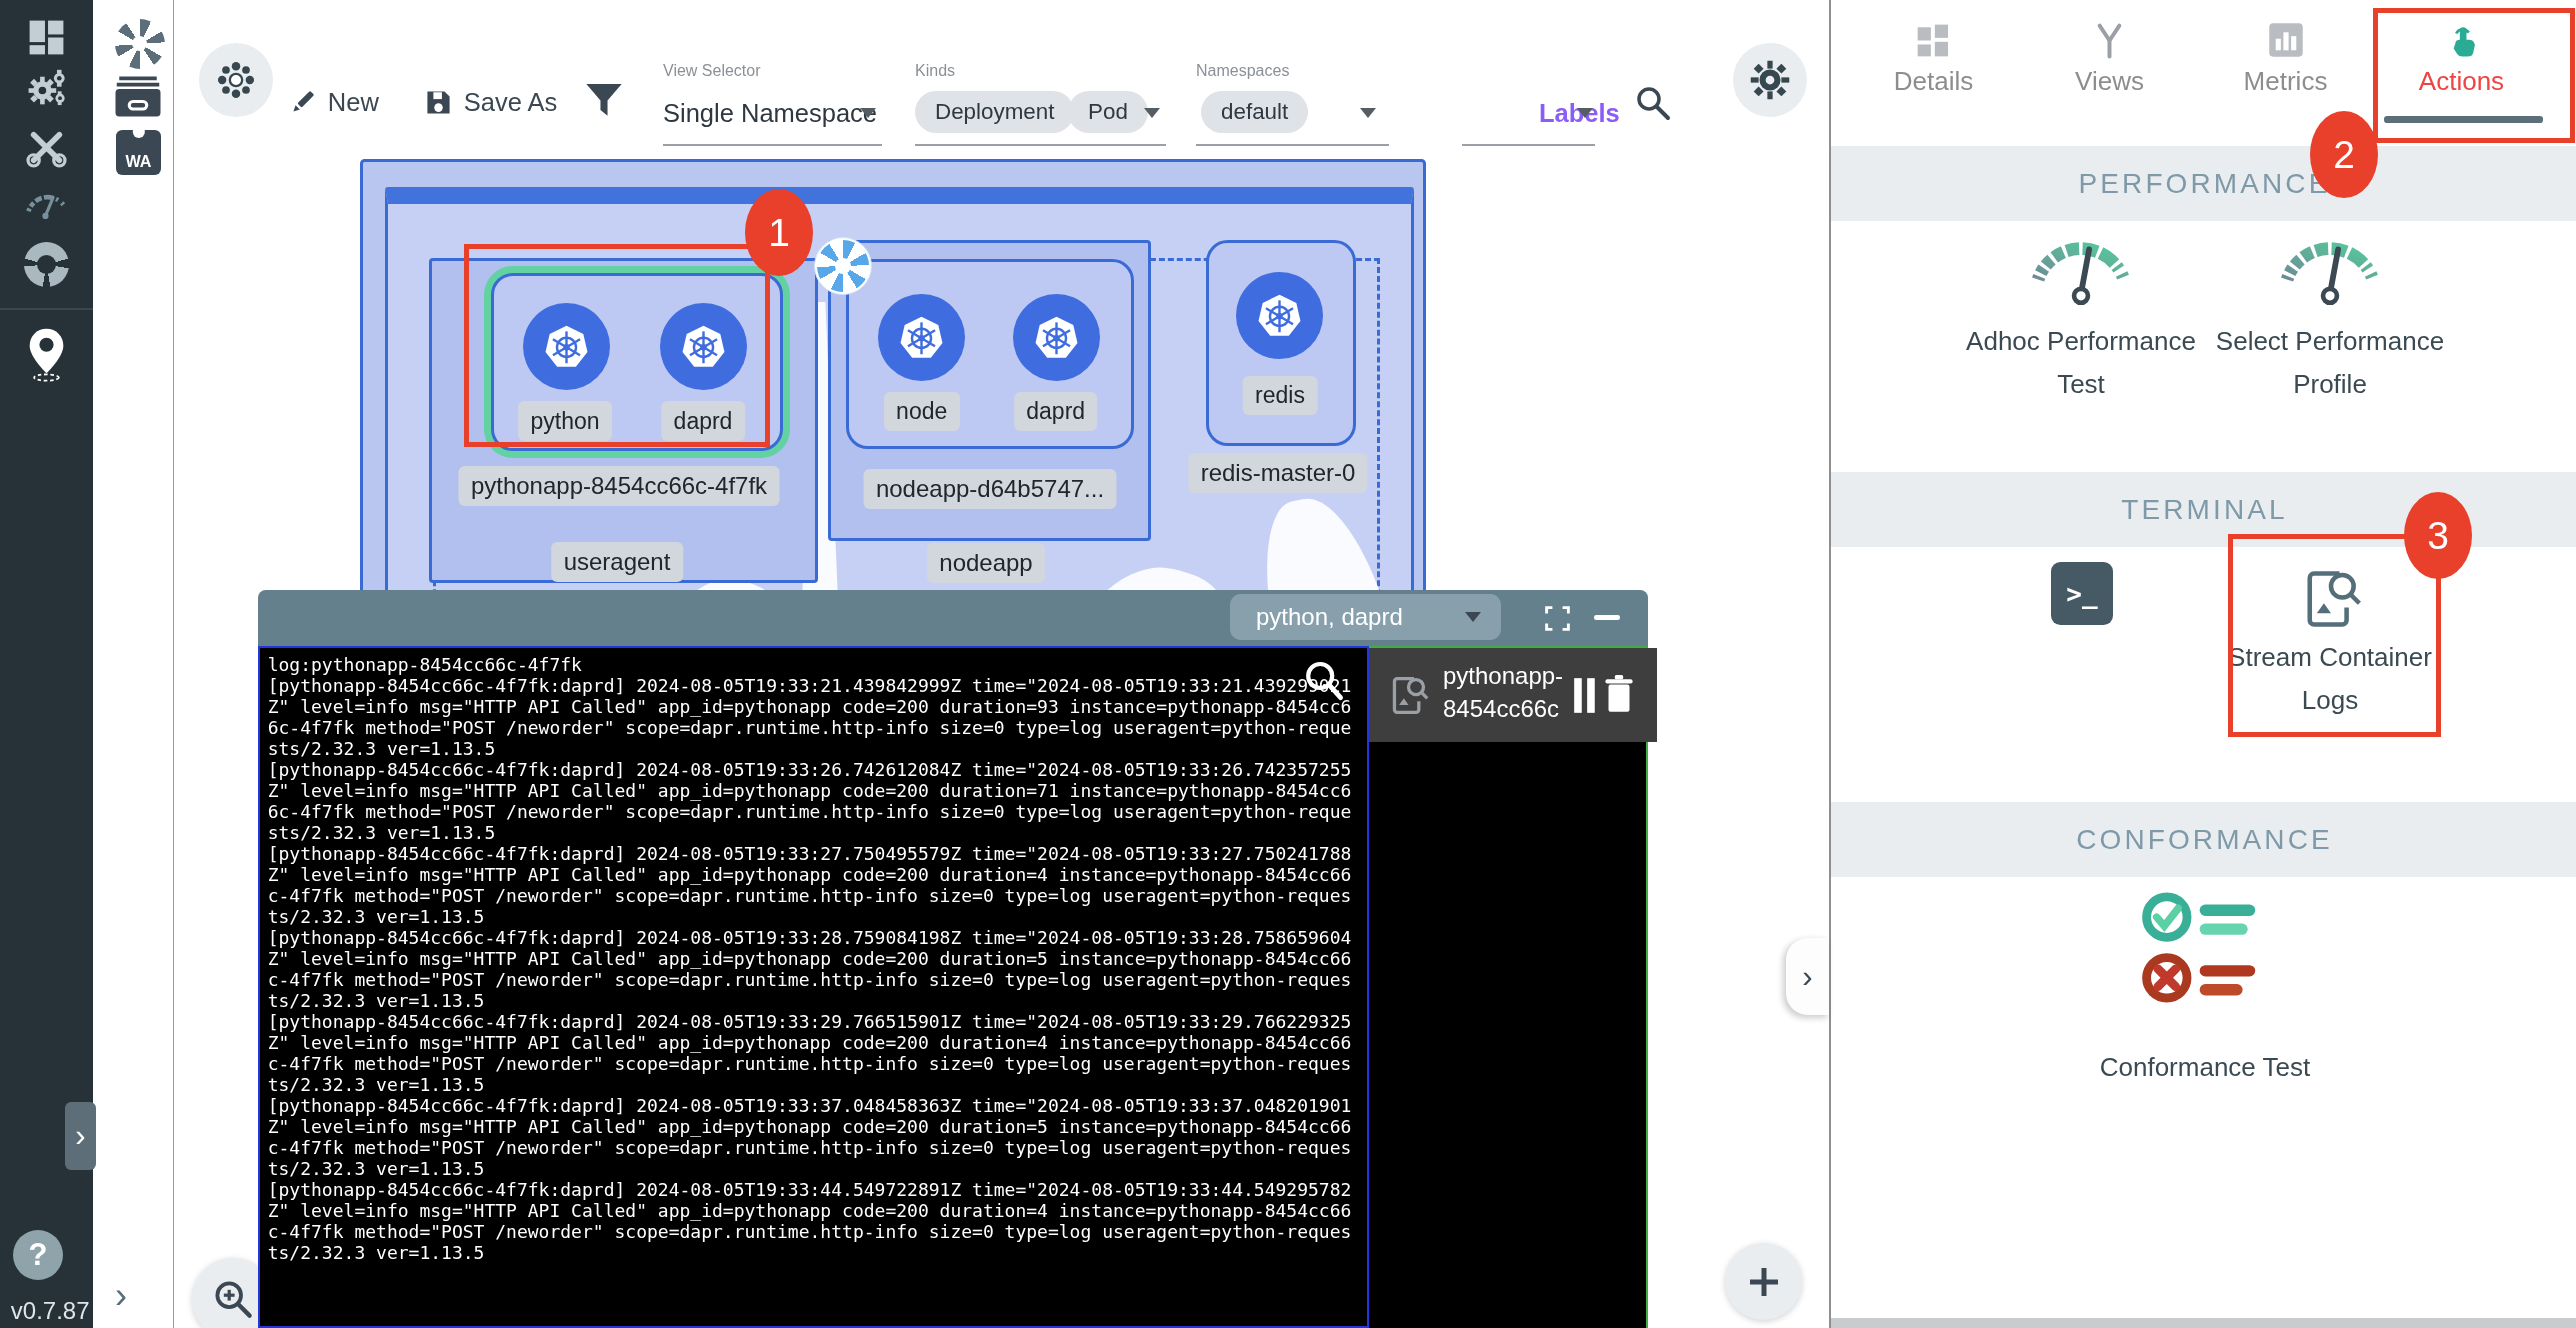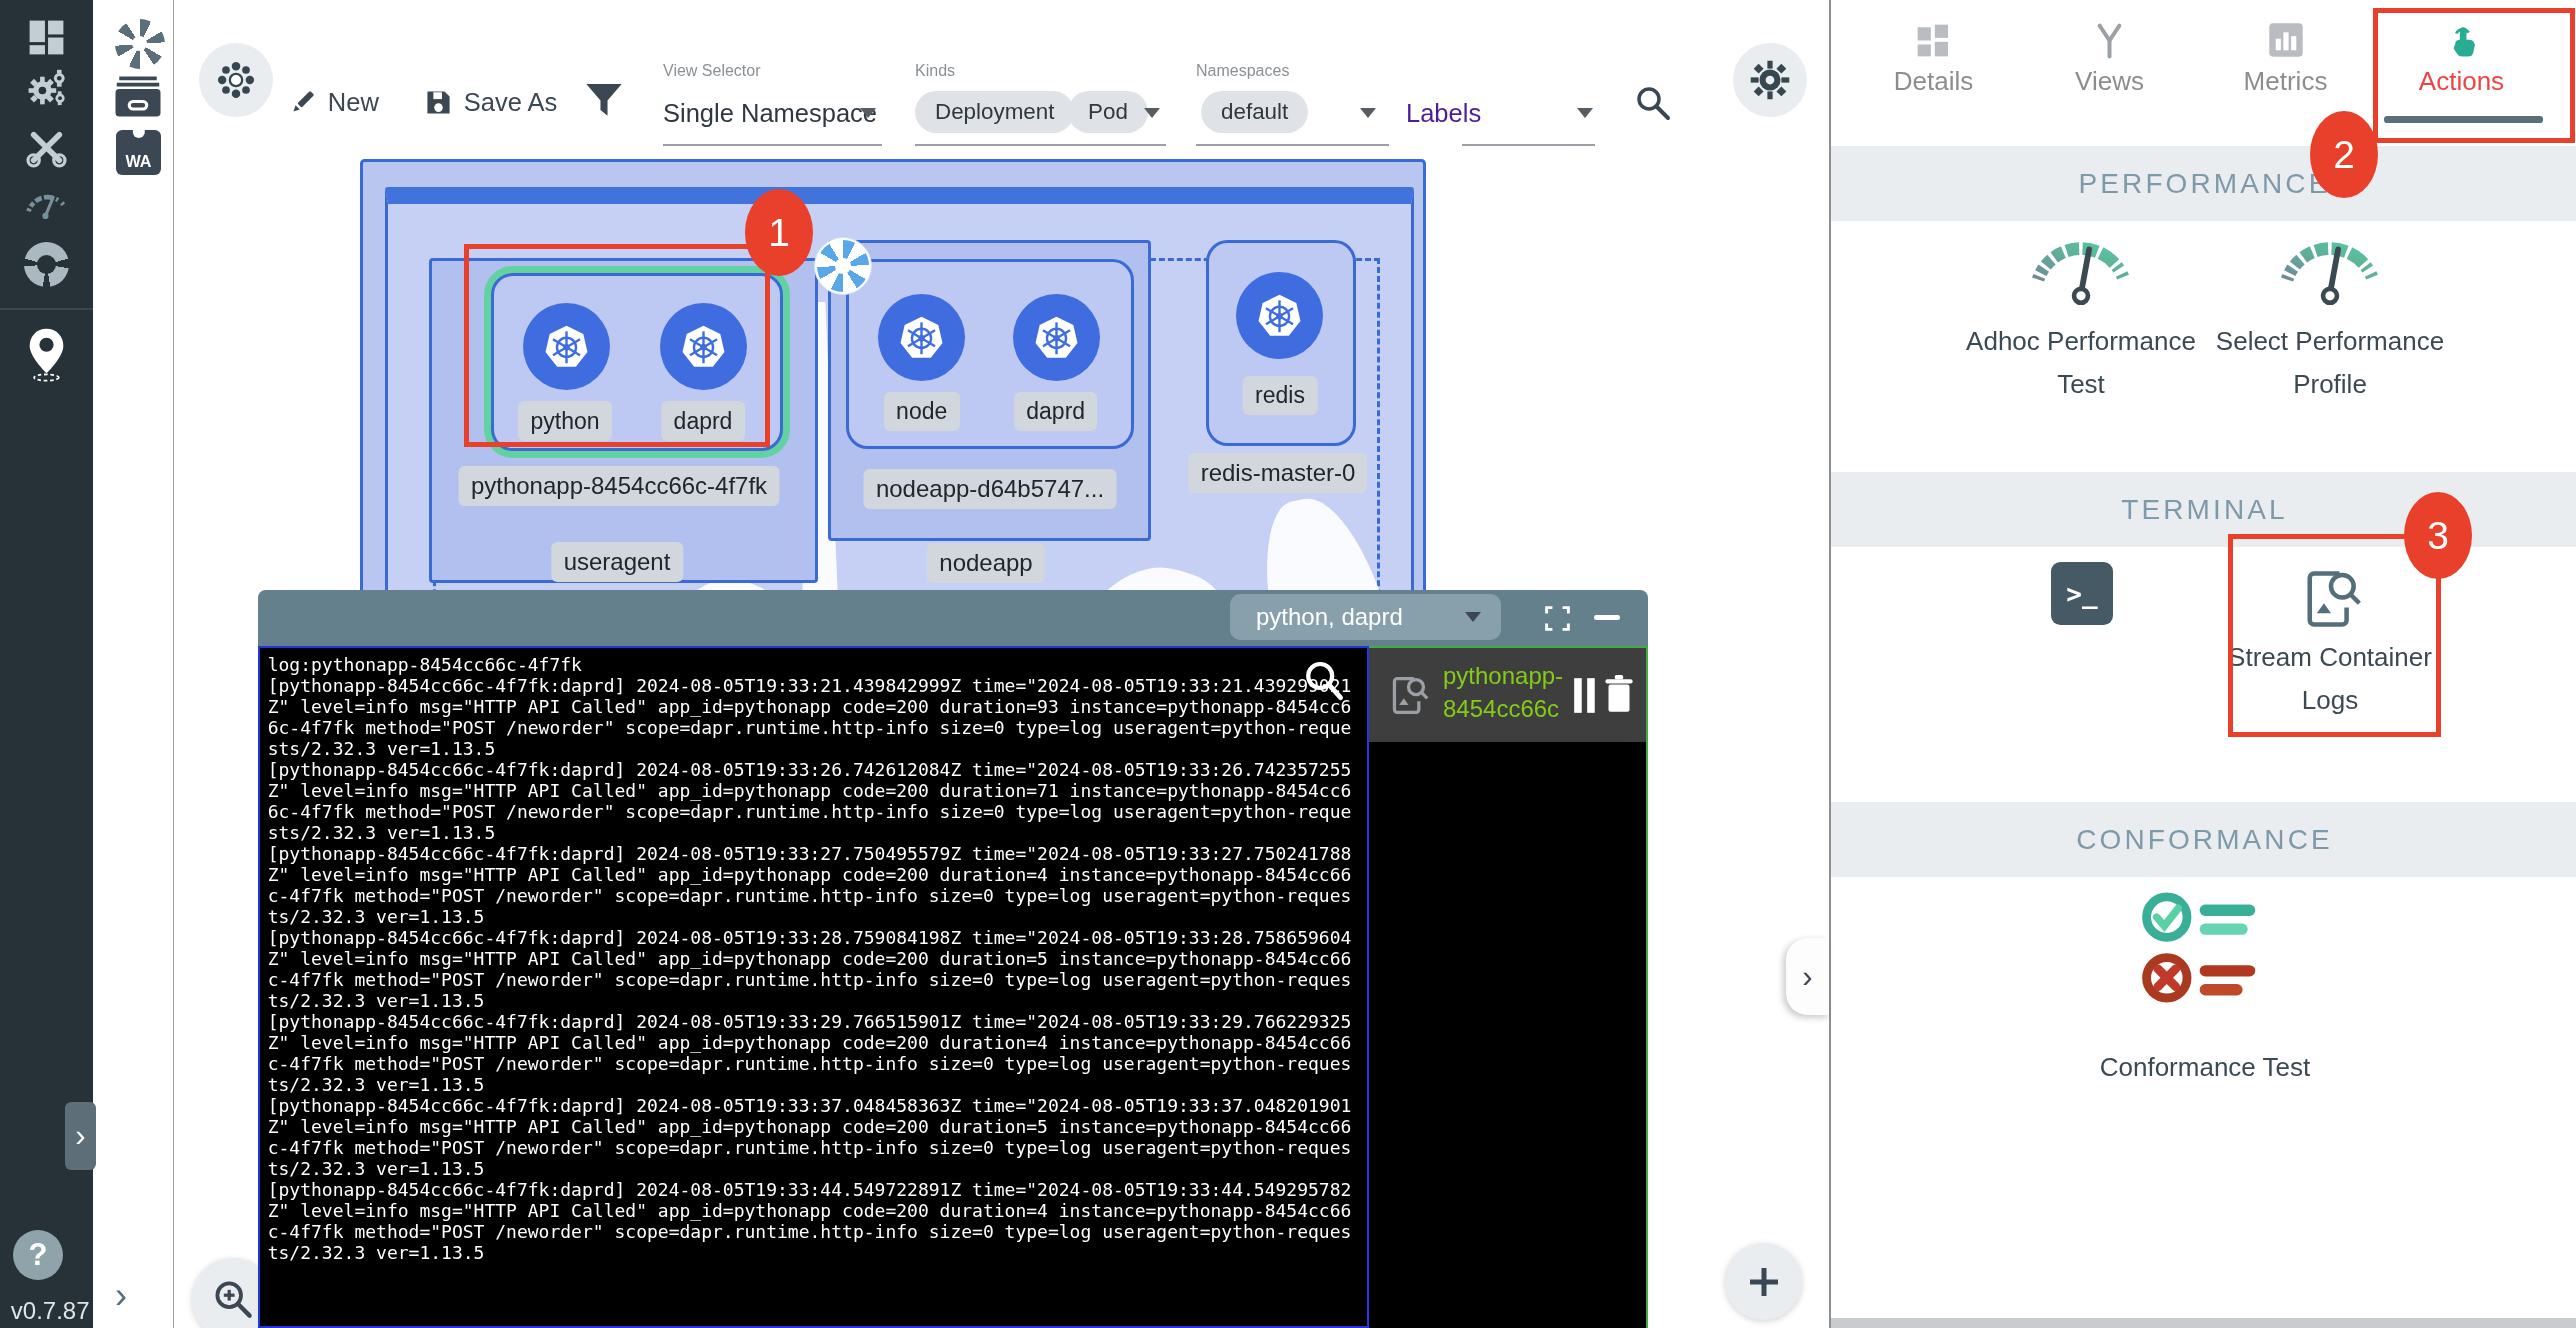--- a/index.html
+++ b/index.html
@@ -69,21 +69,21 @@
   #term-header{position:absolute;left:0;top:0;width:100%;height:69px;background:#64808d;border-radius:7.7px 7.7px 0 0;}
   #term-select{position:absolute;left:972px;top:3.9px;width:271px;height:46px;background:#87a0ac;border-radius:10.8px;
                display:flex;align-items:center;color:#fff;font-size:24px;padding-left:26px;box-sizing:border-box;}
   #term-select .caret{border-top-color:#3b4752;position:absolute;right:20px;top:18.6px;}
   #log-text{position:absolute;left:0;top:56px;width:1111px;height:682px;background:#000;box-sizing:border-box;
             border:2.3px solid #2236e0;padding:6.2px 7.7px;color:#fff;font-family:"DejaVu Sans Mono",monospace;
             font-size:18px;line-height:21px;overflow:hidden;}
   .log-entry{white-space:pre-wrap;word-break:break-all;width:1091px;}
   #log-side{position:absolute;left:1111px;top:56px;width:279px;height:682px;background:#000;box-sizing:border-box;
             border-top:2.3px solid #3fae46;border-right:2.3px solid #3fae46;}
-  #stream-item{position:absolute;left:0;top:0;width:100%;height:94px;background:#3e3e3e;color:#84cc16;}
+  #stream-item{position:absolute;left:0;top:0;width:100%;height:94px;background:#3e3e3e;color:#ffffff;padding-left:11px;}
   #stream-item .nm{position:absolute;left:74px;top:12.4px;font-size:24px;line-height:32.5px;}
   #log-zoom-icon{position:absolute;left:1043px;top:68px;z-index:22;}
 
   
   .float-btn{border-radius:50%;background:#e9edf0;box-shadow:0 1.5px 6.2px rgba(0,0,0,.18);
              display:flex;align-items:center;justify-content:center;z-index:28;}
   #panel-chevron{left:1786px;top:938px;width:43px;height:77px;background:#fdfdfd;border-radius:21.7px 0 0 21.7px;
                  box-shadow:-2.3px 2.3px 6.2px rgba(0,0,0,.2);display:flex;align-items:center;justify-content:center;
                  font-size:31px;color:#3b4752;z-index:45;}
 
@@ -290,21 +290,21 @@
   <div class="chip abs" style="left:915px;top:91px;">Deployment</div>
   <div class="chip abs" style="left:1068px;top:91px;">Pod</div>
   <div class="caret abs" style="left:1144px;top:108px;"></div>
   <div class="field-underline abs" style="left:915px;top:144px;width:251px;"></div>
 
   <div class="field-label abs" style="left:1196px;top:62px;">Namespaces</div>
   <div class="chip abs" style="left:1201px;top:91px;">default</div>
   <div class="caret abs" style="left:1360px;top:108px;"></div>
   <div class="field-underline abs" style="left:1196px;top:144px;width:193px;"></div>
 
-  <div class="select-value abs" style="left:1406px;top:99px;color:#4c1d95;z-index:30;">Labels</div>
+  <div class="select-value abs" style="left:1539px;top:99px;color:#8b5cf6;z-index:30;font-weight:bold;">Labels</div>
   <div class="caret abs" style="left:1577px;top:108px;"></div>
   <div class="field-underline abs" style="left:1462px;top:144px;width:133px;"></div>
 
   <div class="abs" style="left:1634px;top:84px;z-index:30;">
     <svg width="40" height="40" viewBox="0 0 40 40">
       <circle cx="15" cy="15" r="10" fill="none" stroke="#3b4752" stroke-width="3.5"></circle>
       <line x1="23" y1="23" x2="34" y2="34" stroke="#3b4752" stroke-width="4" stroke-linecap="round"></line>
     </svg>
   </div>
 

